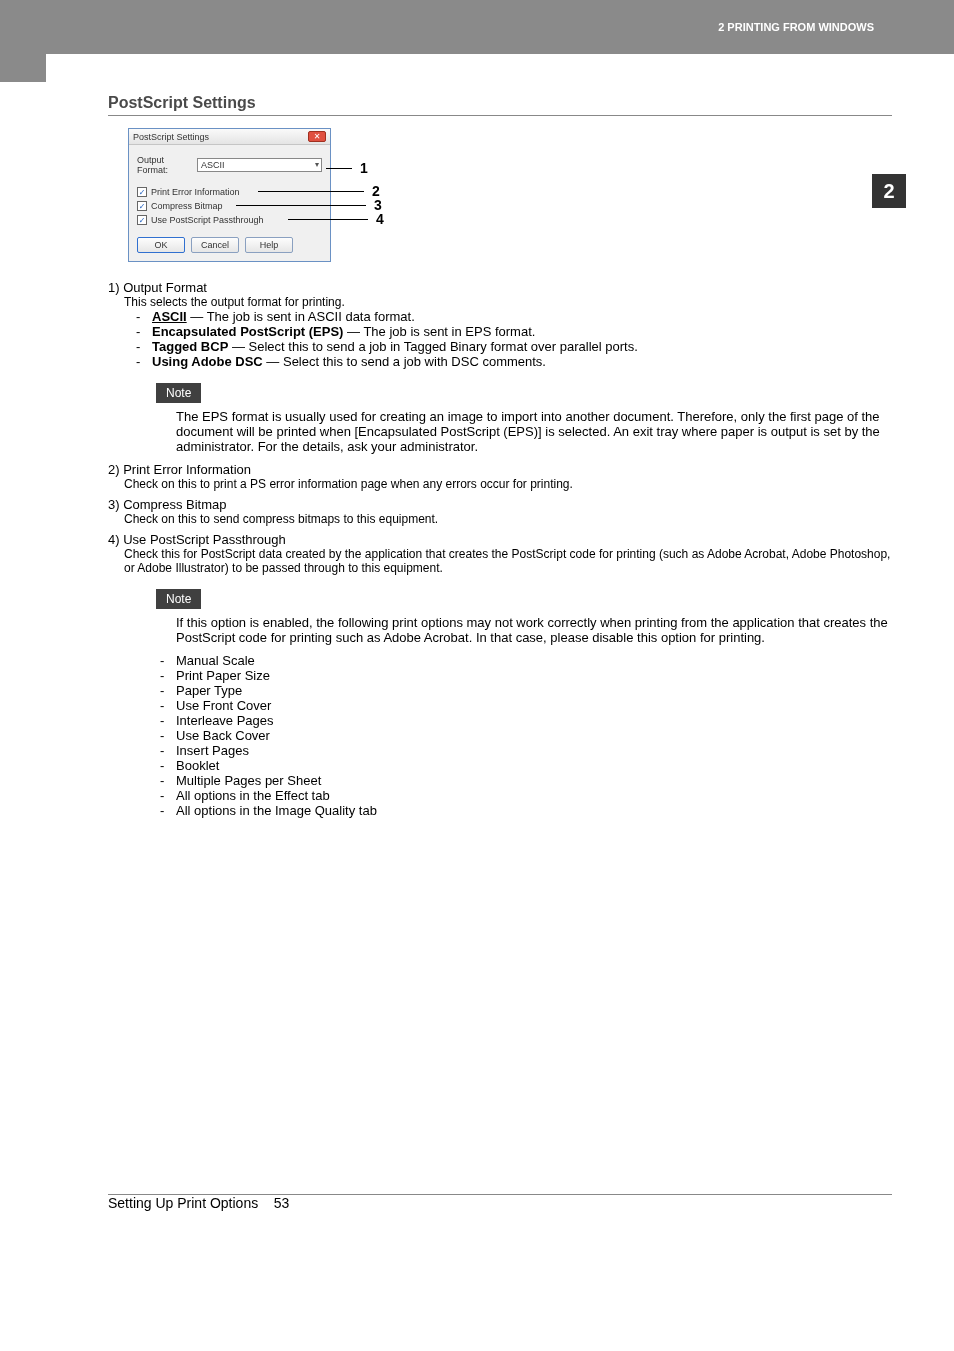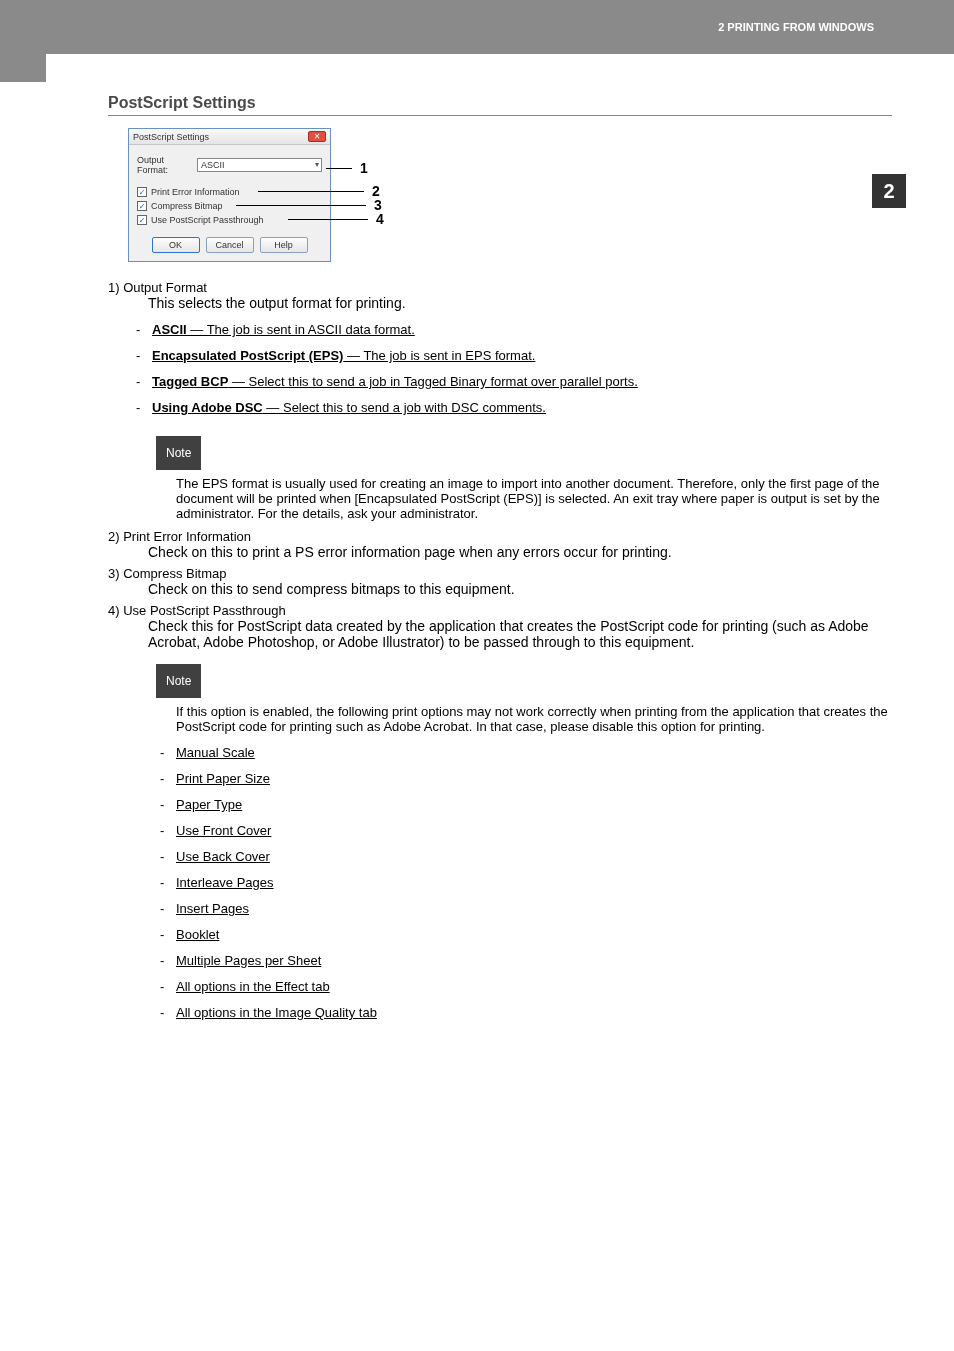--- a/index.html
+++ b/index.html
@@ -112,52 +112,52 @@
     top: 0;
     font-size: 8px;
     color: #555;
   }
   .chk { display: flex; align-items: center; gap: 4px; margin-bottom: 4px; position: relative; }
   .chkbox {
     width: 10px; height: 10px; border: 1px solid #666; background: #fff;
     display: inline-flex; align-items: center; justify-content: center;
     font-size: 8px; color: #2060c0;
   }
-  .btnbar { display: flex; justify-content: center; gap: 6px; margin-top: 12px; }
+  .btnbar { display: flex; gap: 6px; margin-top: 12px; }
   .dlg-btn {
     width: 48px; height: 16px; font-size: 9px;
     background: linear-gradient(#fdfdfd,#e6e6e6);
     border: 1px solid #8aa0c0; border-radius: 2px;
     display: inline-flex; align-items: center; justify-content: center;
   }
   .dlg-btn.primary { border-color: #3070d0; }
   .callout-line {
     position: absolute;
     height: 1px;
     background: #000;
   }
   .callout-num {
     position: absolute;
     font-weight: bold;
     font-size: 14px;
   }
   .item { margin: 6px 0 4px 0; }
   .item-head { font-weight: normal; font-size: 13px; }
-  .item-desc { margin-left: 40px; font-size: 14px; }
+  .item-desc { margin-left: 16px; font-size: 12px; }
   .dash-list { list-style: none; padding: 0; margin: 0 0 0 24px; }
-  .dash-list li { position: relative; padding-left: 20px; margin: 11px 0; font-size: 13px; text-decoration: underline; }
+  .dash-list li { position: relative; padding-left: 20px; margin: 0 0; font-size: 13px; }
   .dash-list li::before { content: "-"; position: absolute; left: 4px; }
   .u { text-decoration: underline; }
   .b { font-weight: bold; }
   .note-tag {
     display: inline-block;
     background: #404040;
     color: #fff;
     font-size: 12px;
-    padding: 10px 10px;
+    padding: 3px 10px;
     margin: 10px 0 6px 48px;
   }
   .note-text { margin: 0 0 8px 68px; font-size: 13px; }
   .footer {
     position: relative;
     border-top: 1px solid #888;
     margin: 376px 62px 0 108px;
     padding-top: 0;
     font-size: 14px;
   }
@@ -243,22 +243,22 @@
     <div class="item-desc">Check this for PostScript data created by the application that creates the PostScript code for printing (such as Adobe Acrobat, Adobe Photoshop, or Adobe Illustrator) to be passed through to this equipment.</div>
   </div>
 
   <div class="note-tag">Note</div>
   <div class="note-text">If this option is enabled, the following print options may not work correctly when printing from the application that creates the PostScript code for printing such as Adobe Acrobat.  In that case, please disable this option for printing.</div>
   <ul class="dash-list" id="note2-list" style="margin-left:48px;">
       <li>Manual Scale</li>
       <li>Print Paper Size</li>
       <li>Paper Type</li>
       <li>Use Front Cover</li>
+      <li>Interleave Pages</li>
       <li>Use Back Cover</li>
-      <li>Interleave Pages</li>
       <li>Insert Pages</li>
       <li>Booklet</li>
       <li>Multiple Pages per Sheet</li>
       <li>All options in the Effect tab</li>
       <li>All options in the Image Quality tab</li>
     </ul>
 
 </div>
 
 <div class="footer">

